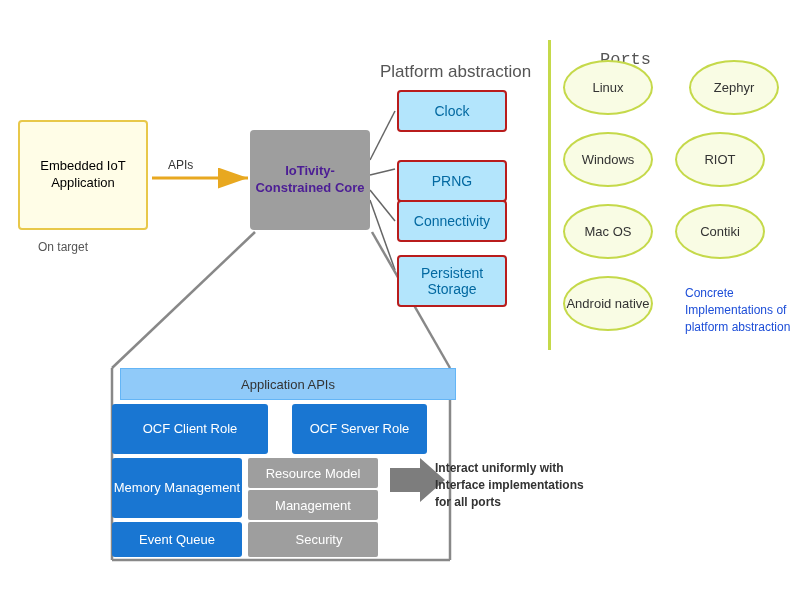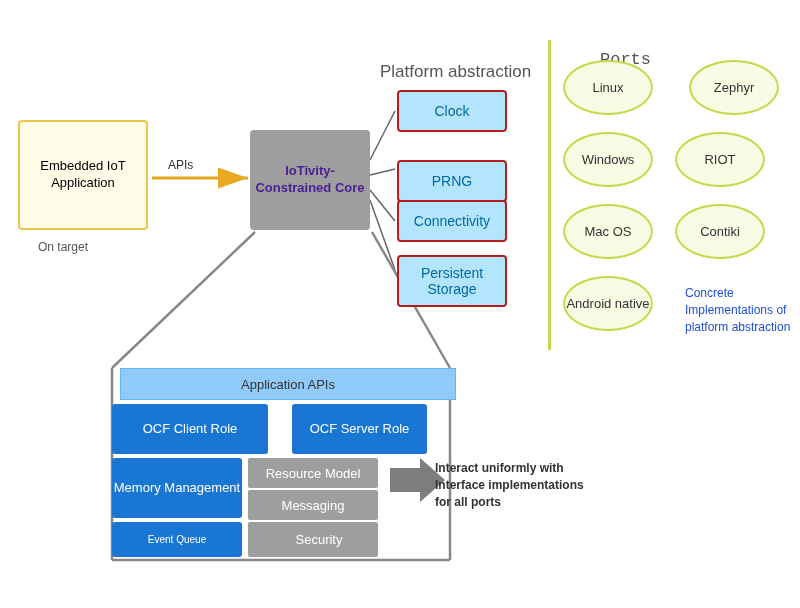--- a/index.html
+++ b/index.html
@@ -290,21 +290,21 @@
       position: absolute;
       left: 112px;
       top: 522px;
       width: 130px;
       height: 35px;
       background: #1976d2;
       border-radius: 3px;
       display: flex;
       align-items: center;
       justify-content: center;
-      font-size: 10px;
+      font-size: 13px;
       color: #fff;
       font-weight: 500;
     }
 
     
     .security-box {
       position: absolute;
       left: 248px;
       top: 522px;
       width: 130px;
@@ -462,21 +462,21 @@
 
   <div class="memory-mgmt-box">
     <span>Memory Management</span>
   </div>
 
   <div class="resource-model-box">
     <span>Resource Model</span>
   </div>
 
   <div class="messaging-box">
-    <span>Messaging</span>
+    <span>Management</span>
   </div>
 
   <div class="event-queue-box">
     <span>Event Queue</span>
   </div>
 
   <div class="security-box">
     <span>Security</span>
   </div>
 

